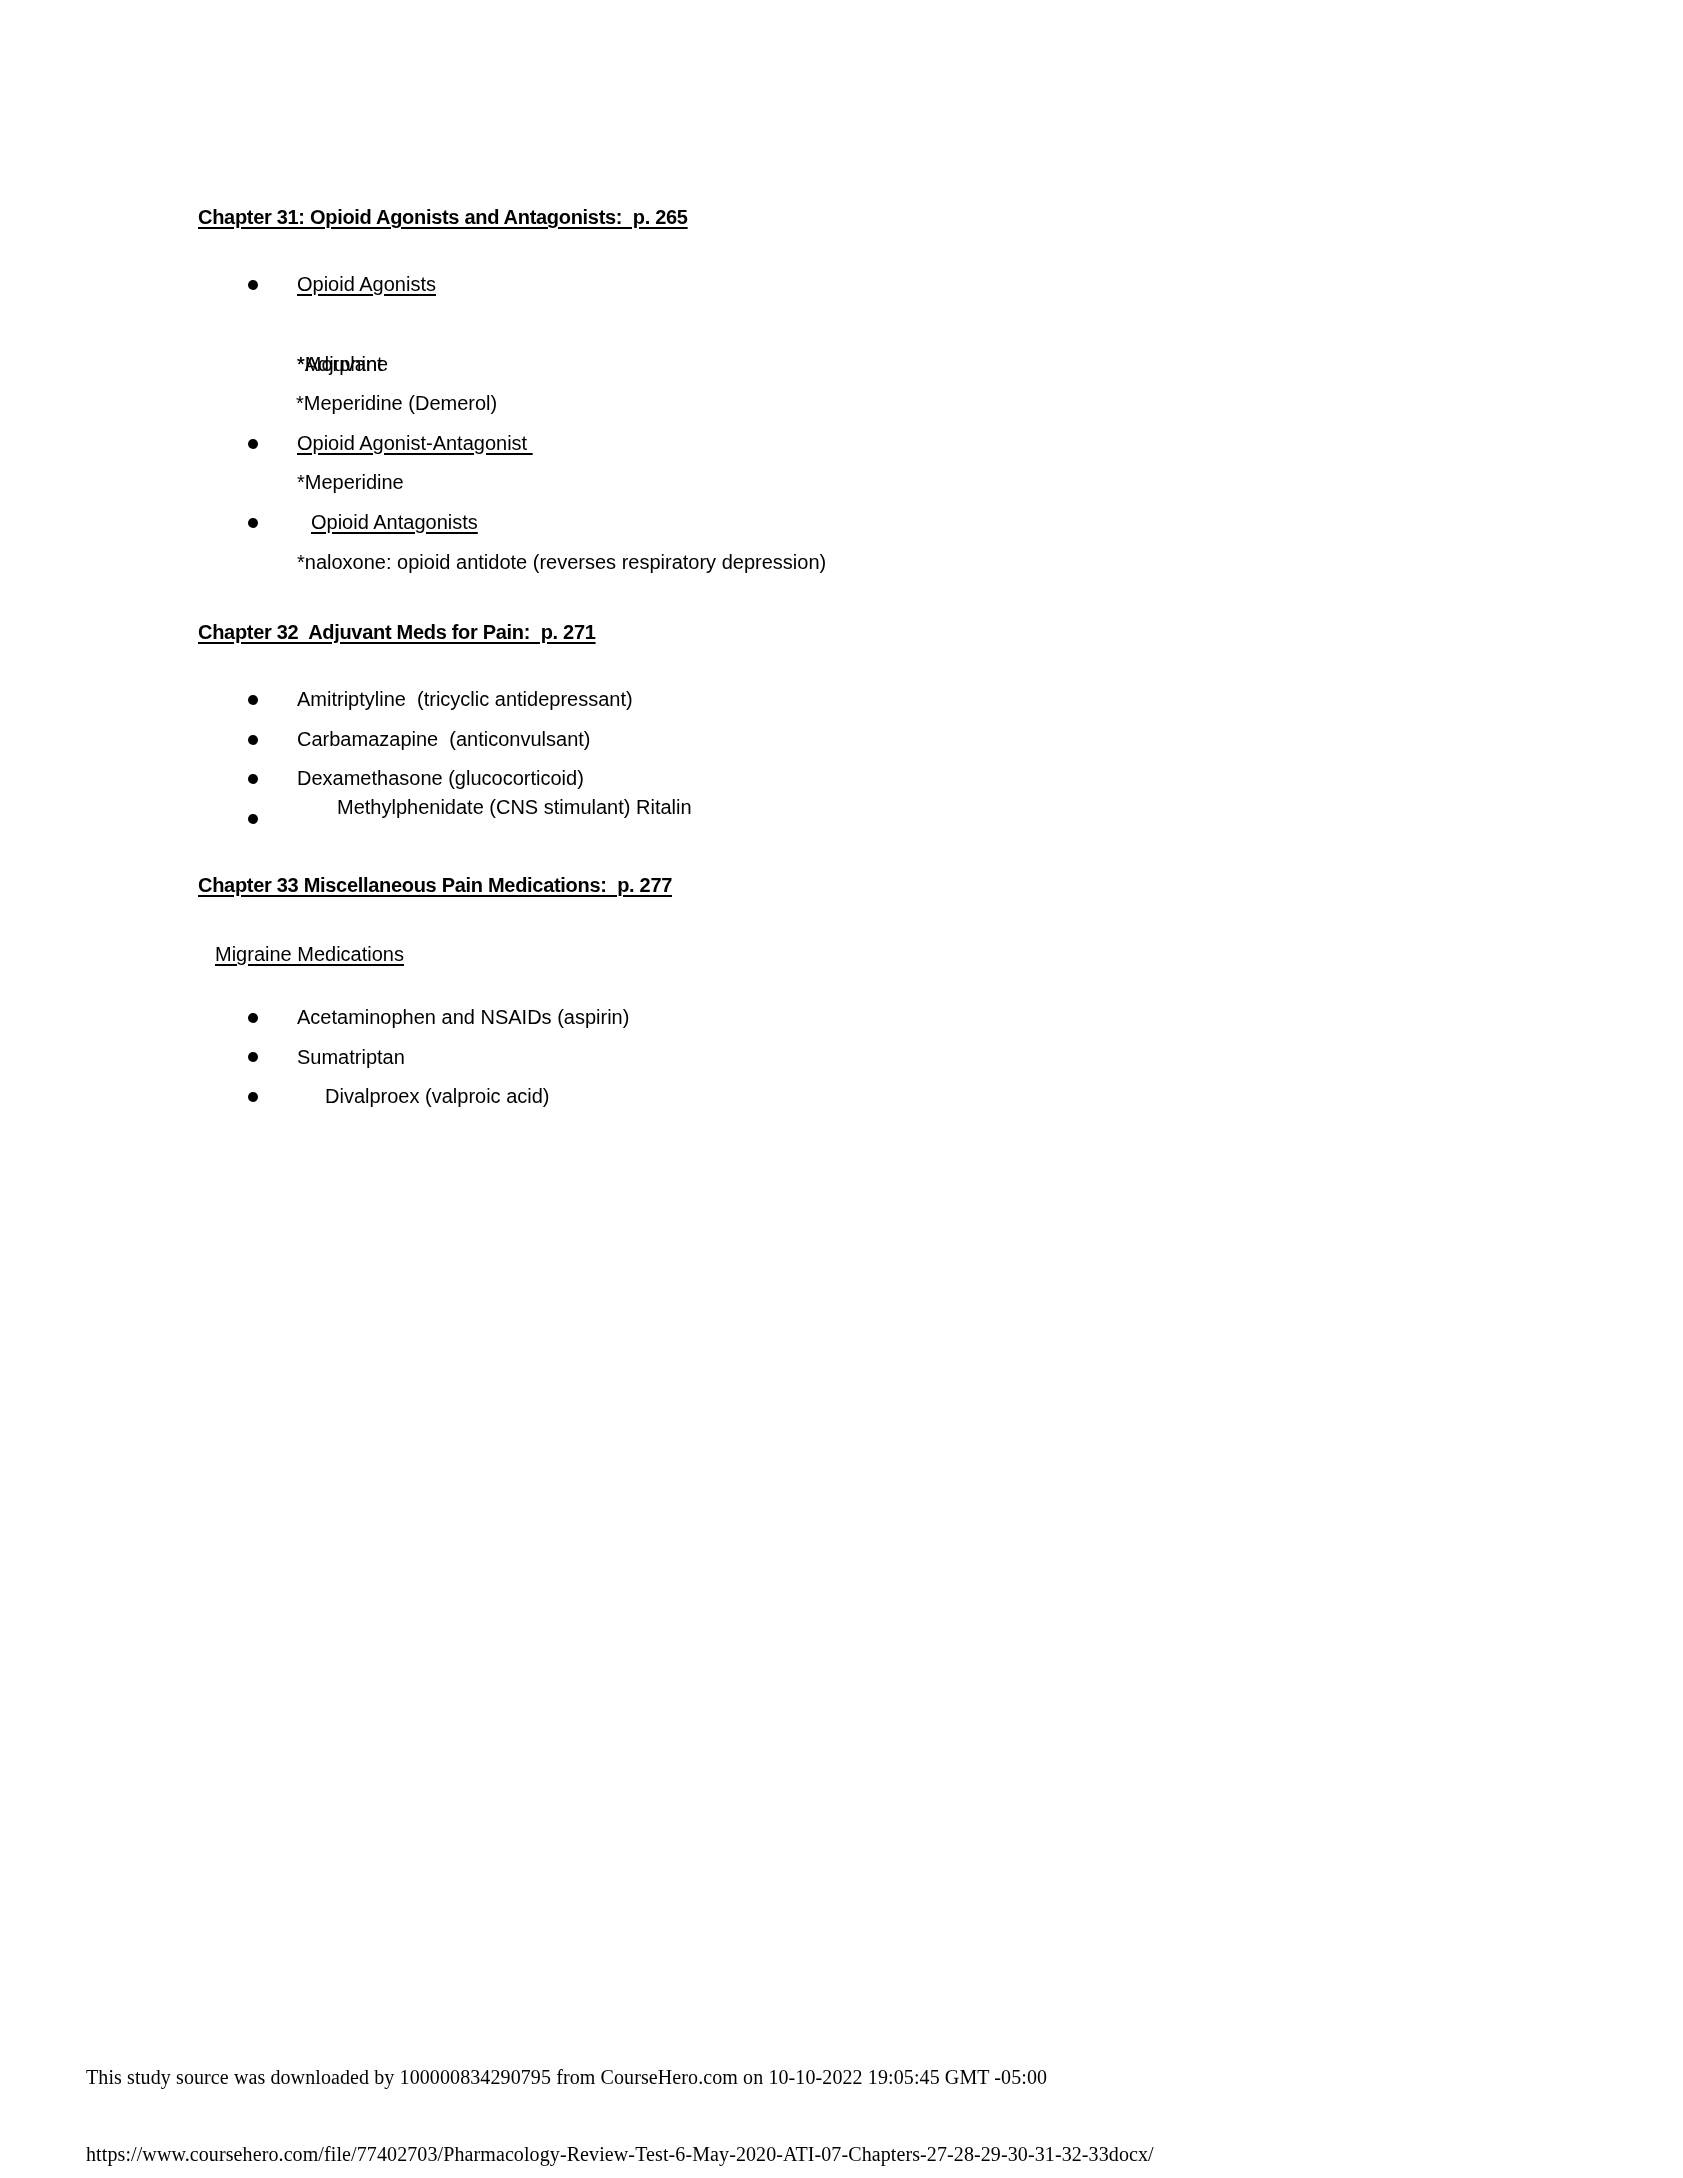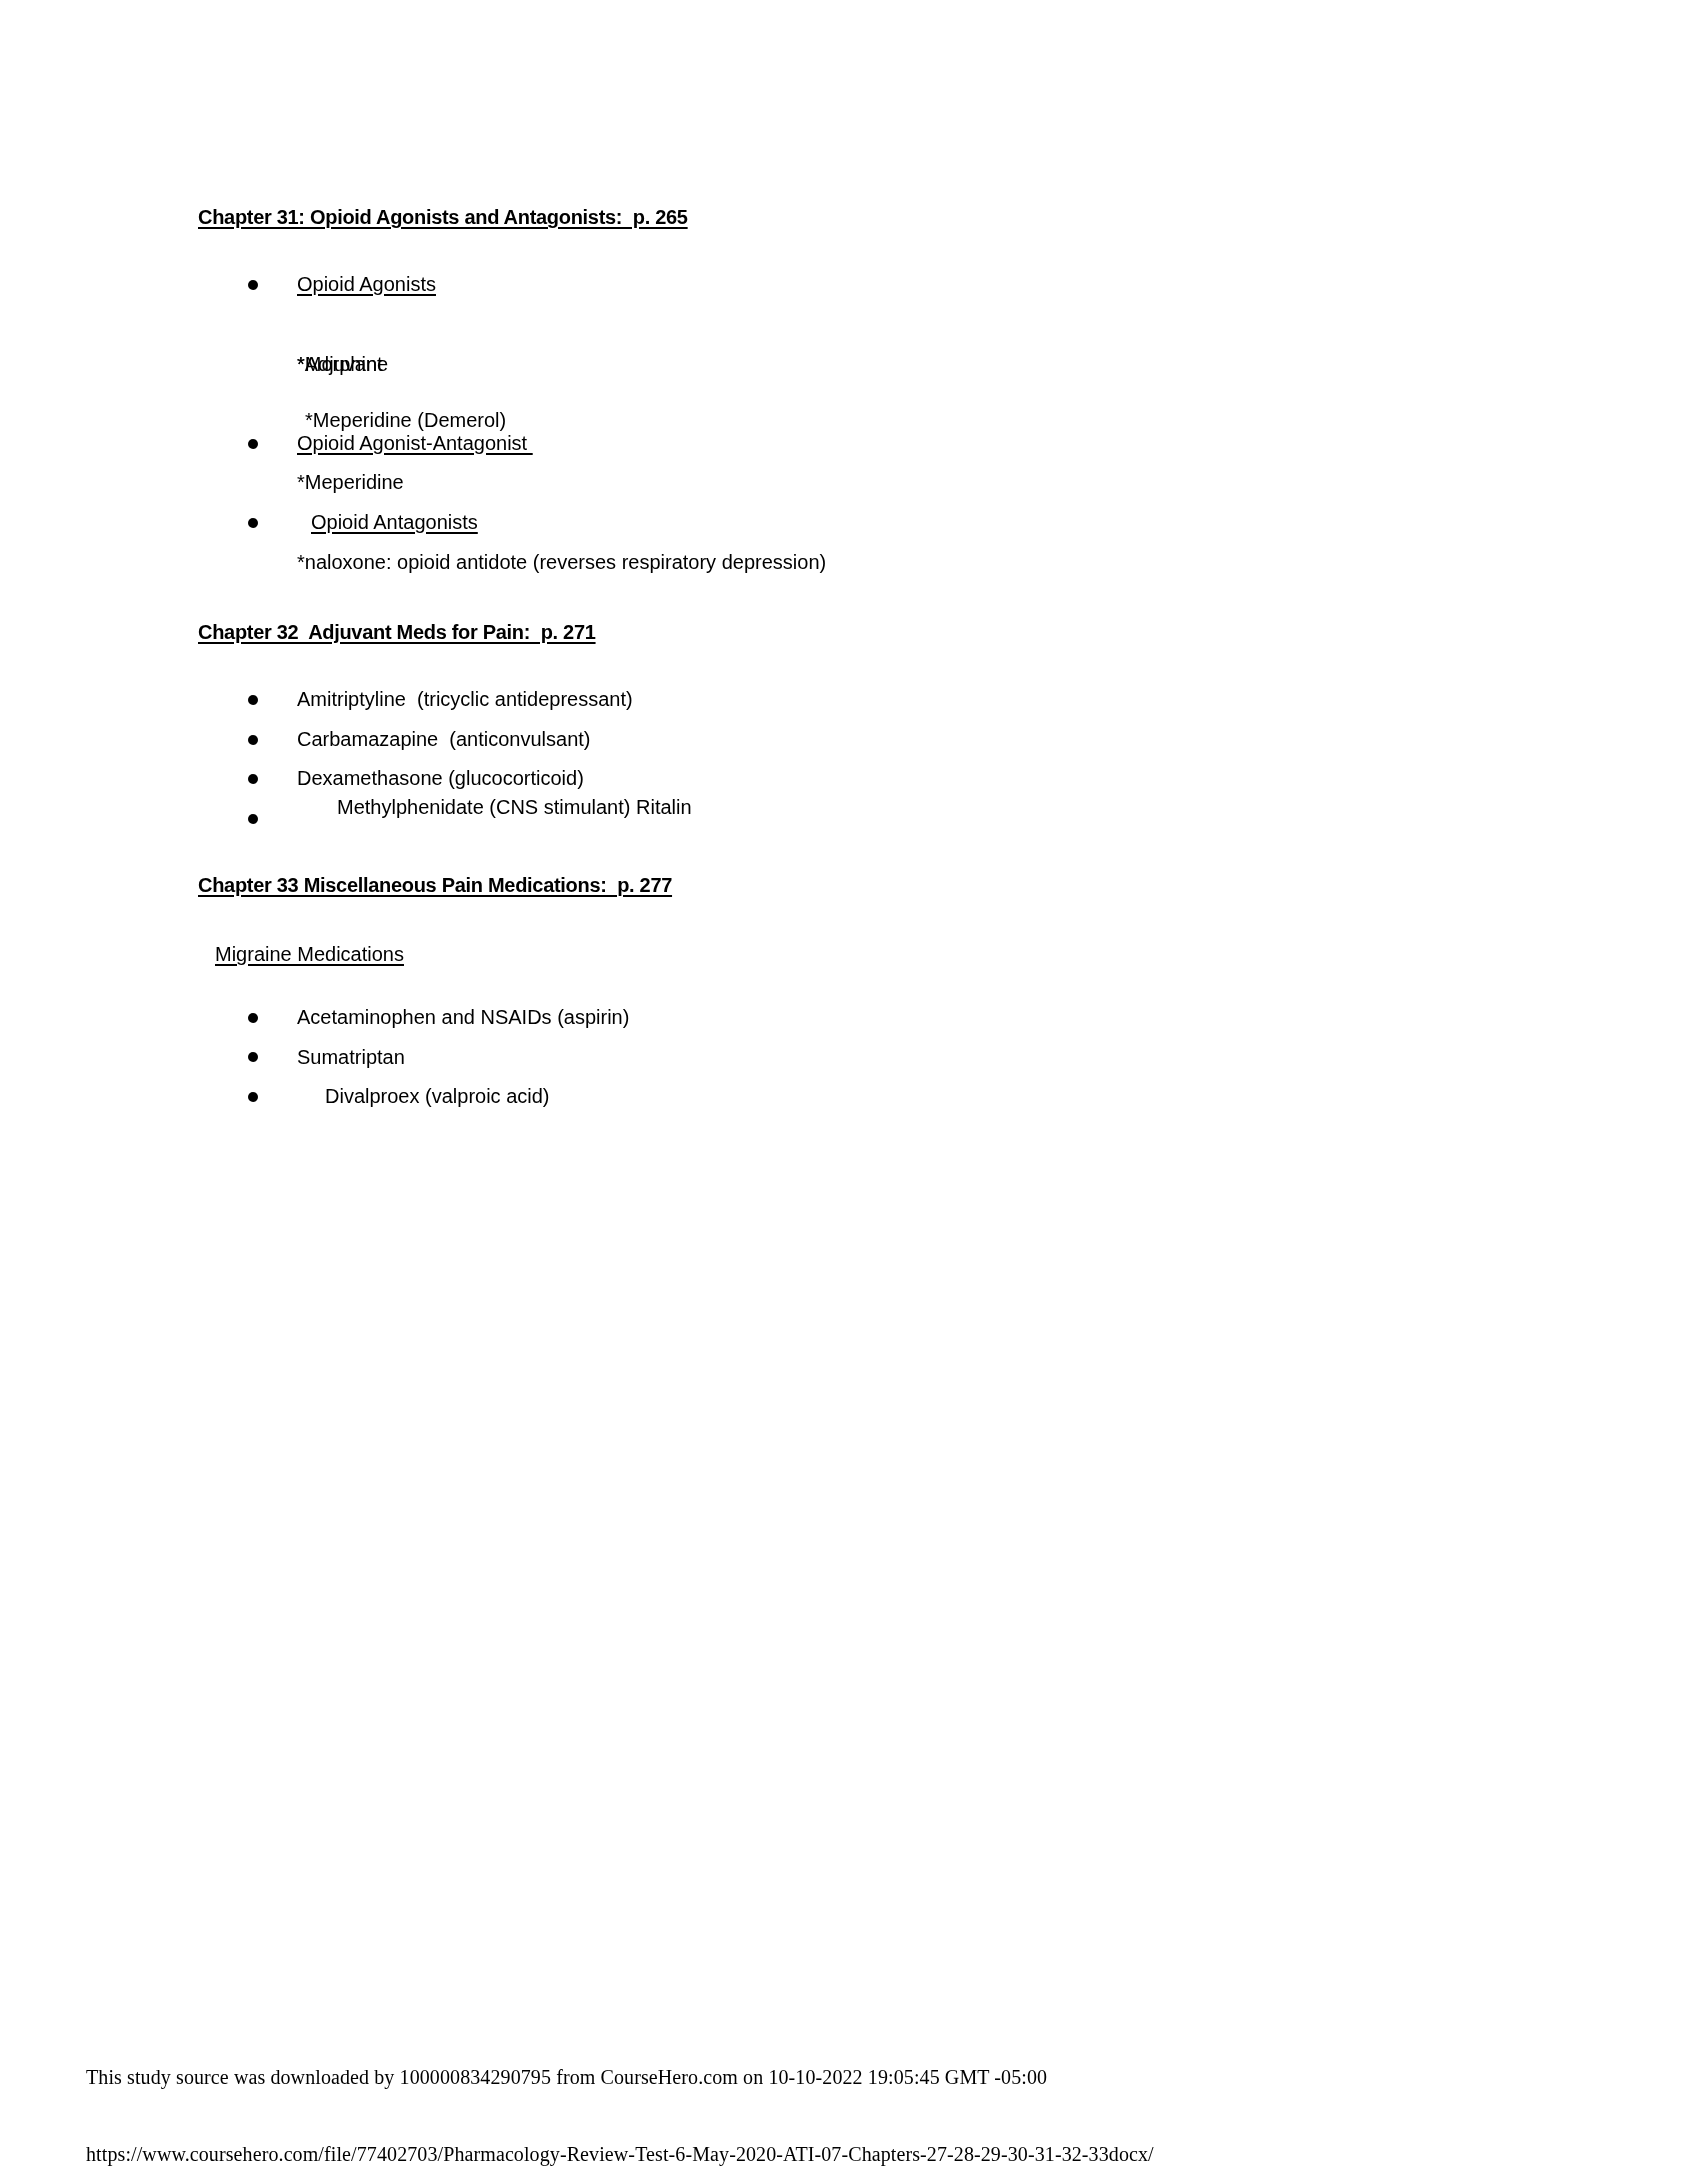--- a/index.html
+++ b/index.html
@@ -13,21 +13,21 @@
 </style>
 </head>
 <body>
 
 <div class="line sans heading" style="left:198px; top:197px;">Chapter 31: Opioid Agonists and Antagonists:  p. 265</div>
 
 <span class="bullet" style="left:248px; top:280px;"></span>
 <div class="line sans ul" style="left:297px; top:264px;">Opioid Agonists</div>
 <div class="line sans" style="left:297px; top:304px;margin-top:40px;">*Morphine</div>
 <div class="line sans" style="left:297px; top:344px;">*Adjuvant</div>
-<div class="line sans" style="left:305px; top:383px;margin-top:17px;">*Meperidine (Demerol)</div>
+<div class="line sans" style="left:296px; top:383px;">*Meperidine (Demerol)</div>
 
 <span class="bullet" style="left:248px; top:439px;"></span>
 <div class="line sans ul" style="left:297px; top:423px;">Opioid Agonist-Antagonist </div>
 <div class="line sans" style="left:297px; top:462px;">*Meperidine</div>
 
 <span class="bullet" style="left:248px; top:518px;"></span>
 <div class="line sans ul" style="left:311px; top:502px;">Opioid Antagonists</div>
 <div class="line sans" style="left:297px; top:542px;">*naloxone: opioid antidote (reverses respiratory depression)</div>
 
 <div class="line sans heading" style="left:198px; top:612px;">Chapter 32  Adjuvant Meds for Pain:  p. 271</div>

